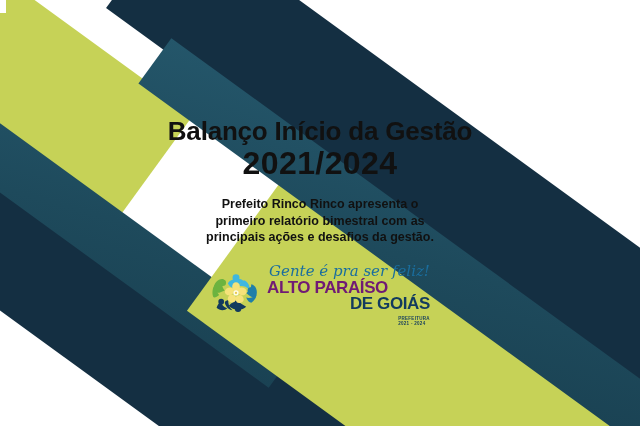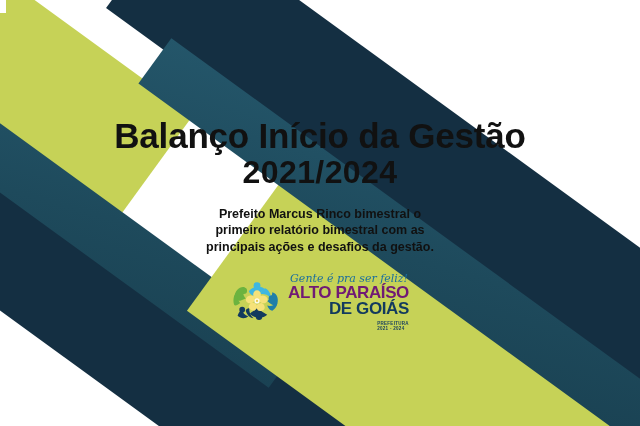--- a/index.html
+++ b/index.html
@@ -112,21 +112,21 @@
     align-items: center;
   }
 
   .title-block {
     margin-top: 118px;
     text-align: center;
     color: #111111;
     line-height: 1.04;
   }
   .title-main {
-    font-size: 35px;
+    font-size: 26px;
     font-weight: 700;
     letter-spacing: -0.2px;
     white-space: nowrap;
   }
   .title-years {
     font-size: 32px;
     font-weight: 700;
     letter-spacing: 0.4px;
     margin-top: 2px;
   }
@@ -156,21 +156,21 @@
   }
   .logo-text {
     display: flex;
     flex-direction: column;
     justify-content: center;
     line-height: 1;
   }
   .logo-tagline {
     font-family: "DejaVu Serif", serif;
     font-style: italic;
-    font-size: 11px;
+    font-size: 15px;
     color: #1a6e9e;
     margin-bottom: 1px;
     margin-left: 2px;
   }
   .logo-city-row {
     display: flex;
     align-items: flex-end;
     gap: 4px;
     flex-direction: column;
   }
@@ -221,21 +221,21 @@
   </div>
 
   <div class="content">
 
     <div class="title-block">
       <div class="title-main">Balanço Início da Gestão</div>
       <div class="title-years">2021/2024</div>
     </div>
 
     <div class="subtitle">
-      <div>Prefeito Marcus Rinco bimestral o</div>
+      <div>Prefeito Rinco Rinco apresenta o</div>
       <div>primeiro relatório bimestral com as</div>
       <div>principais ações e desafios da gestão.</div>
     </div>
 
     <div class="logo">
 
       <span class="logo-emblem">
         <svg viewBox="0 0 100 94" width="52" height="48" aria-hidden="true">
 
           <g transform="translate(50,44)">

